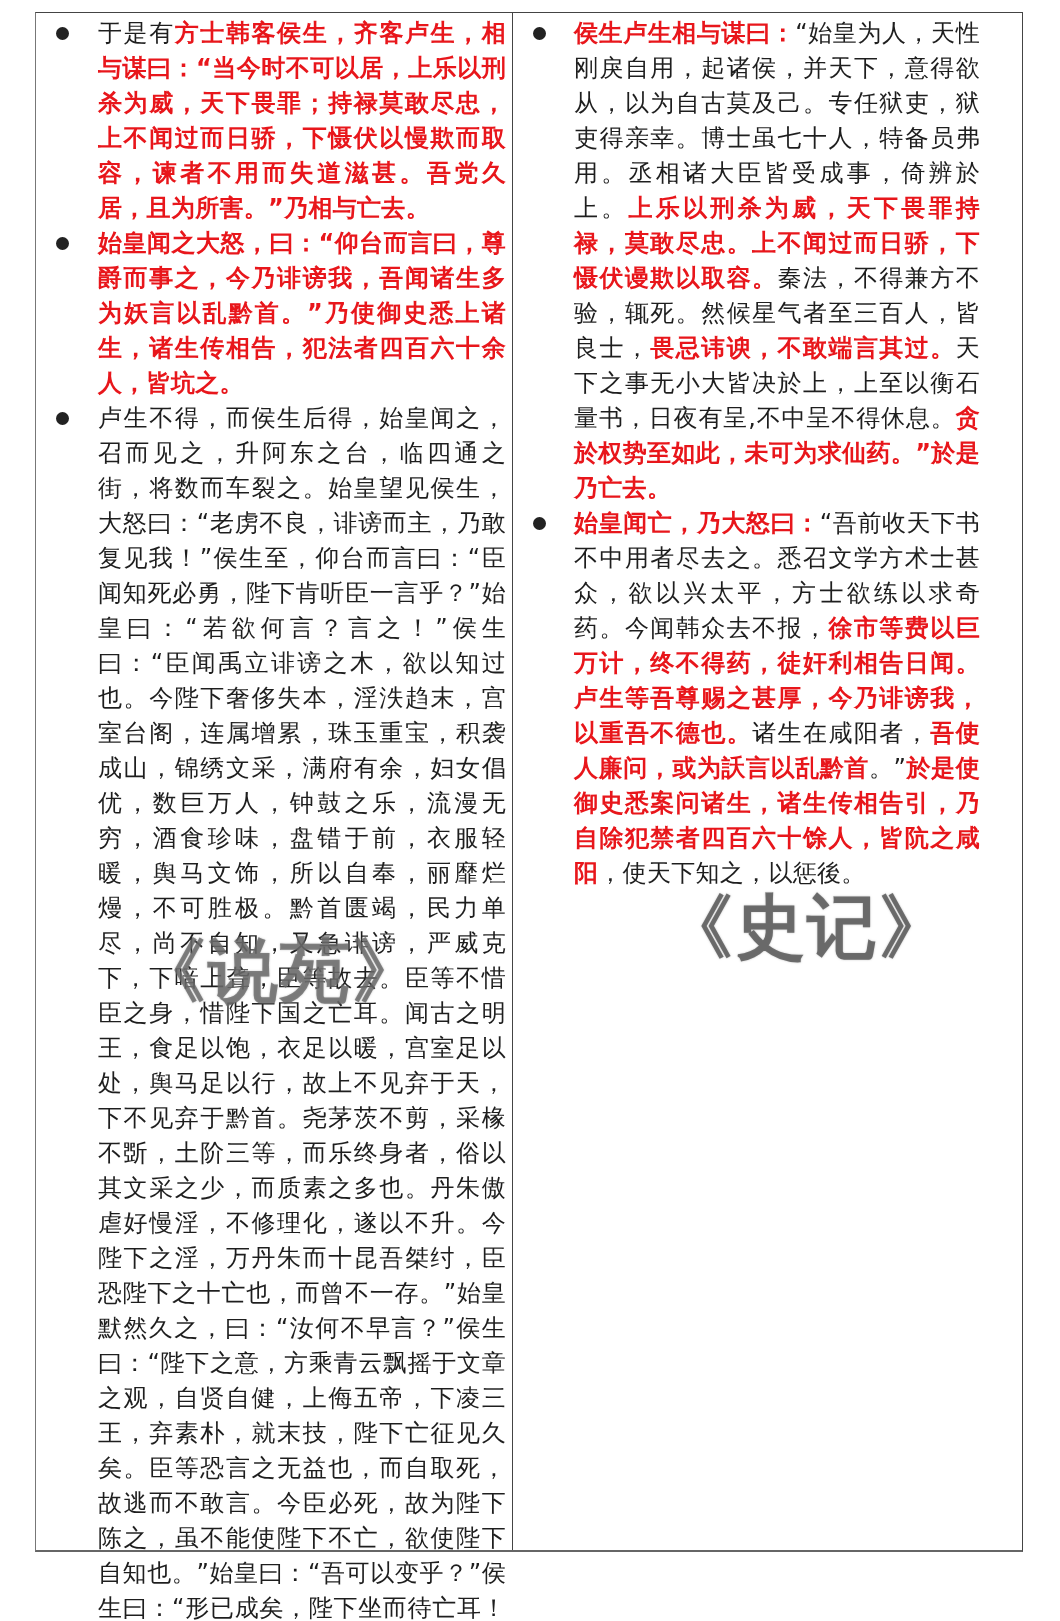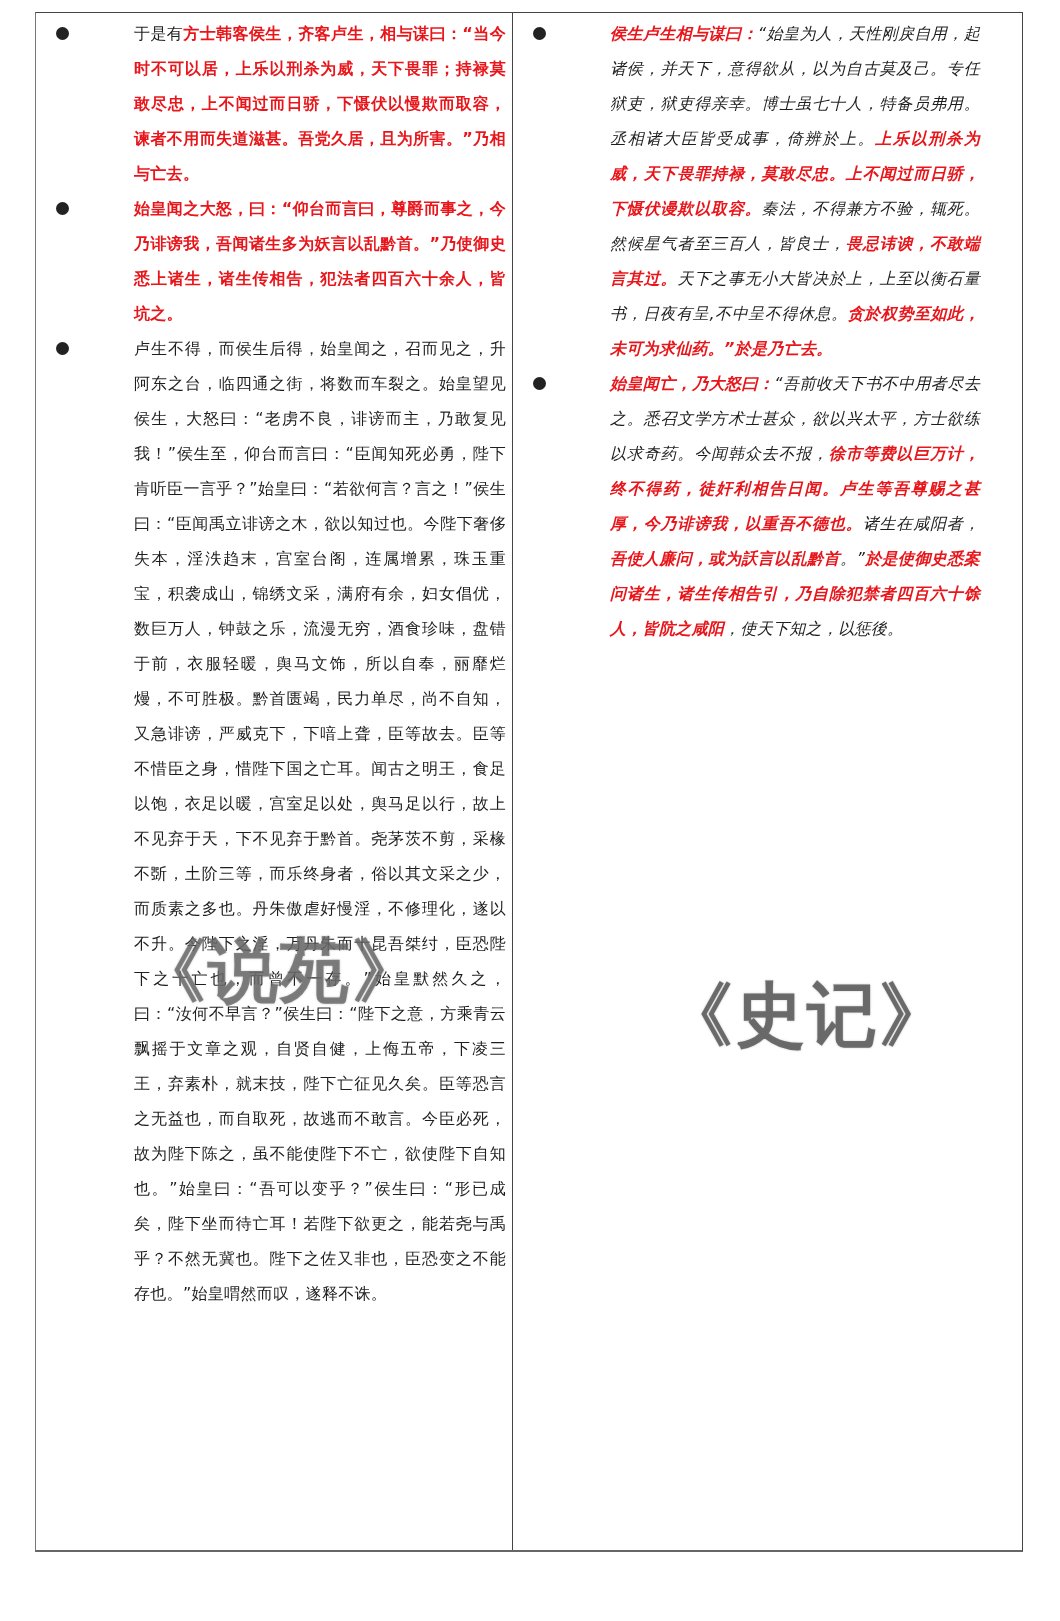--- a/index.html
+++ b/index.html
@@ -9,40 +9,40 @@
     position: absolute; left: 35px; top: 12px; width: 988px; height: 1540px;
     border: 1.5px solid #444; border-left-color: #777; border-bottom: 2px solid #666;
     box-sizing: border-box; display: flex;
   }
   .col { position: relative; box-sizing: border-box; height: 100%; }
   .col-left { width: 477px; border-right: 1.5px solid #444; }
   .col-right { flex: 1; }
   ul.items { list-style: none; margin: 0; padding: 0; }
   li.item { position: relative; }
   .col-left ul.items { padding: 3px 0 0 62px; width: 408px; }
-  .col-right ul.items { padding: 3px 0 0 61px; width: 406px; font-style: italic; }
+  .col-right ul.items { padding: 3px 0 0 61px; width: 406px; }
   .bullet {
     position: absolute; top: 11px; width: 13px; height: 13px; border-radius: 50%;
     background: #222;
   }
   .col-left .bullet { left: -42px; }
   .col-right .bullet { left: -41px; }
   .text {
-    font-size: 16px; line-height: 35px; letter-spacing: 0.3px;
-    text-align: justify; word-break: break-all; margin-left: 36px;
+    font-size: 24px; line-height: 35px; letter-spacing: 0.3px;
+    text-align: justify; word-break: break-all;
   }
   .seg.red { color: #e8161b; font-weight: bold; }
   .seg.black { color: #1e1e1e; font-weight: normal; }
   .watermark {
     position: absolute; font-size: 70px; font-weight: bold; color: rgba(90,90,90,0.85);
     letter-spacing: 2px; pointer-events: none; white-space: nowrap;
     text-shadow: 0 0 2px rgba(140,140,140,0.6);
   }
   .wm-left { left: 100px; top: 912px; color: rgba(95,95,95,0.72); }
-  .wm-right { left: 150px; top: 956px; }
+  .wm-right { left: 150px; top: 868px; }
 </style>
 </head>
 <body>
 
 <div class="table">
   <div class="col col-left">
     <ul class="items">
       <li class="item">
         <span class="bullet"></span>
         <div class="text"><span class="seg black">于是有</span><span class="seg red">方士韩客侯生，齐客卢生，相与谋曰：“当今时不可以居，上乐以刑杀为威，天下畏罪；持禄莫敢尽忠，上不闻过而日骄，下慑伏以慢欺而取容，谏者不用而失道滋甚。吾党久居，且为所害。”乃相与亡去。</span></div>

